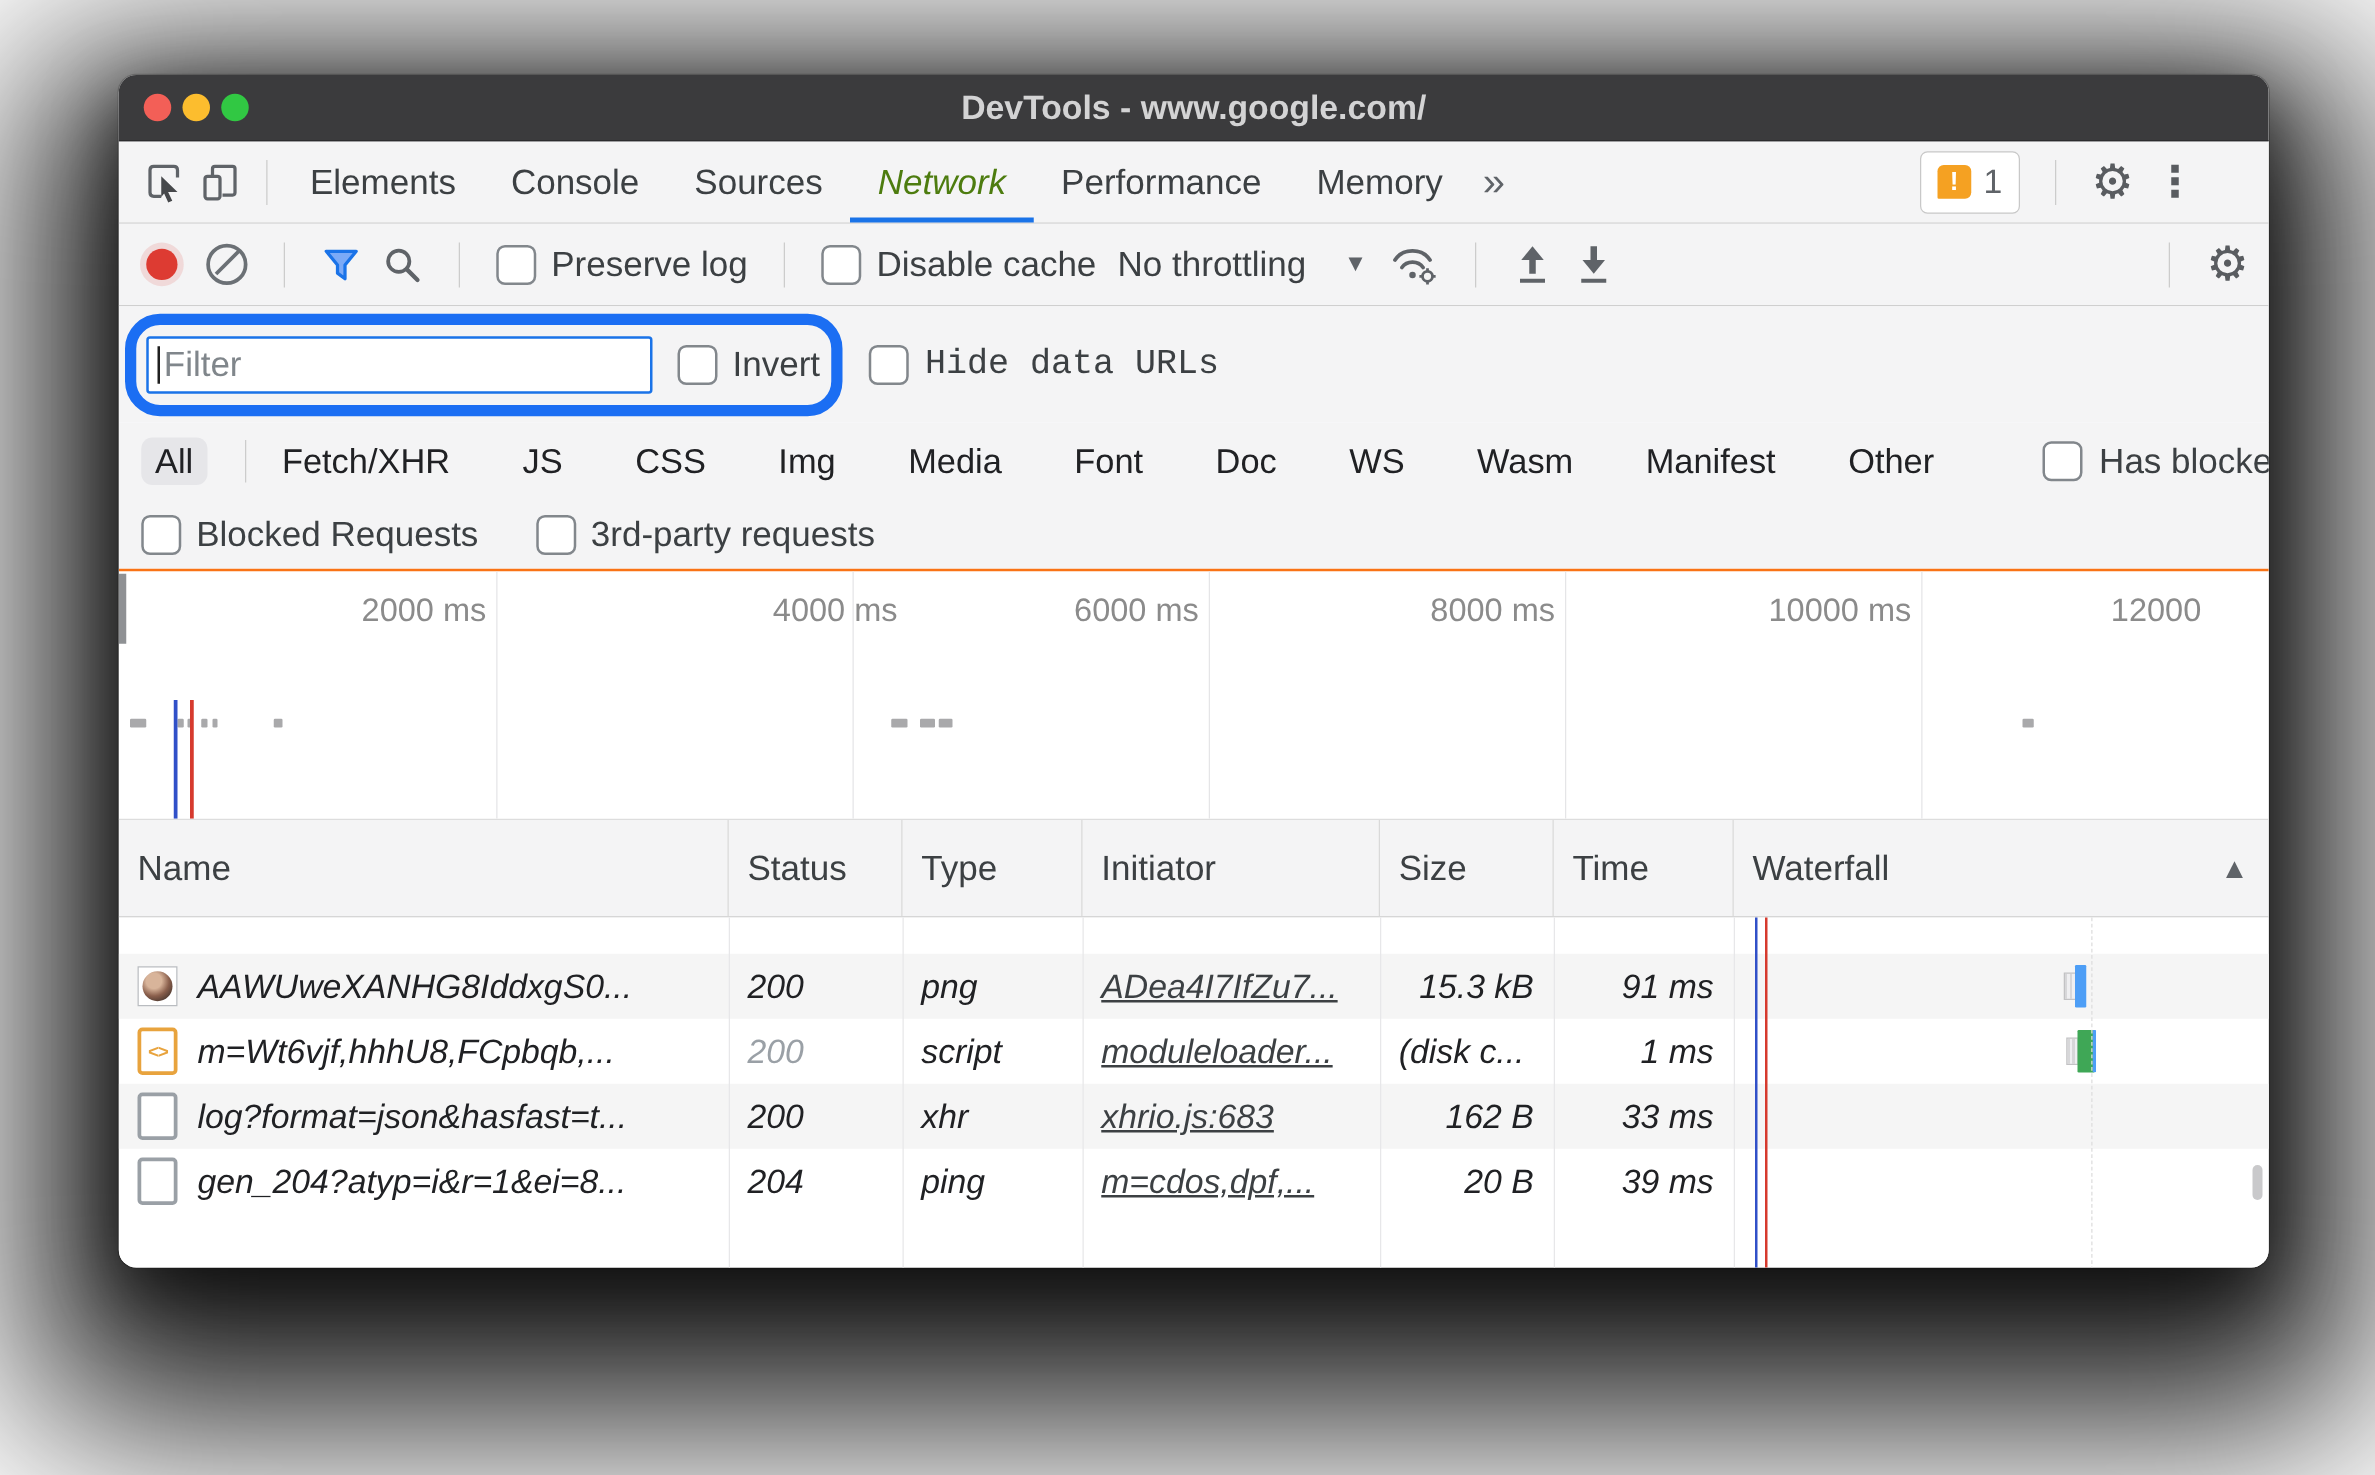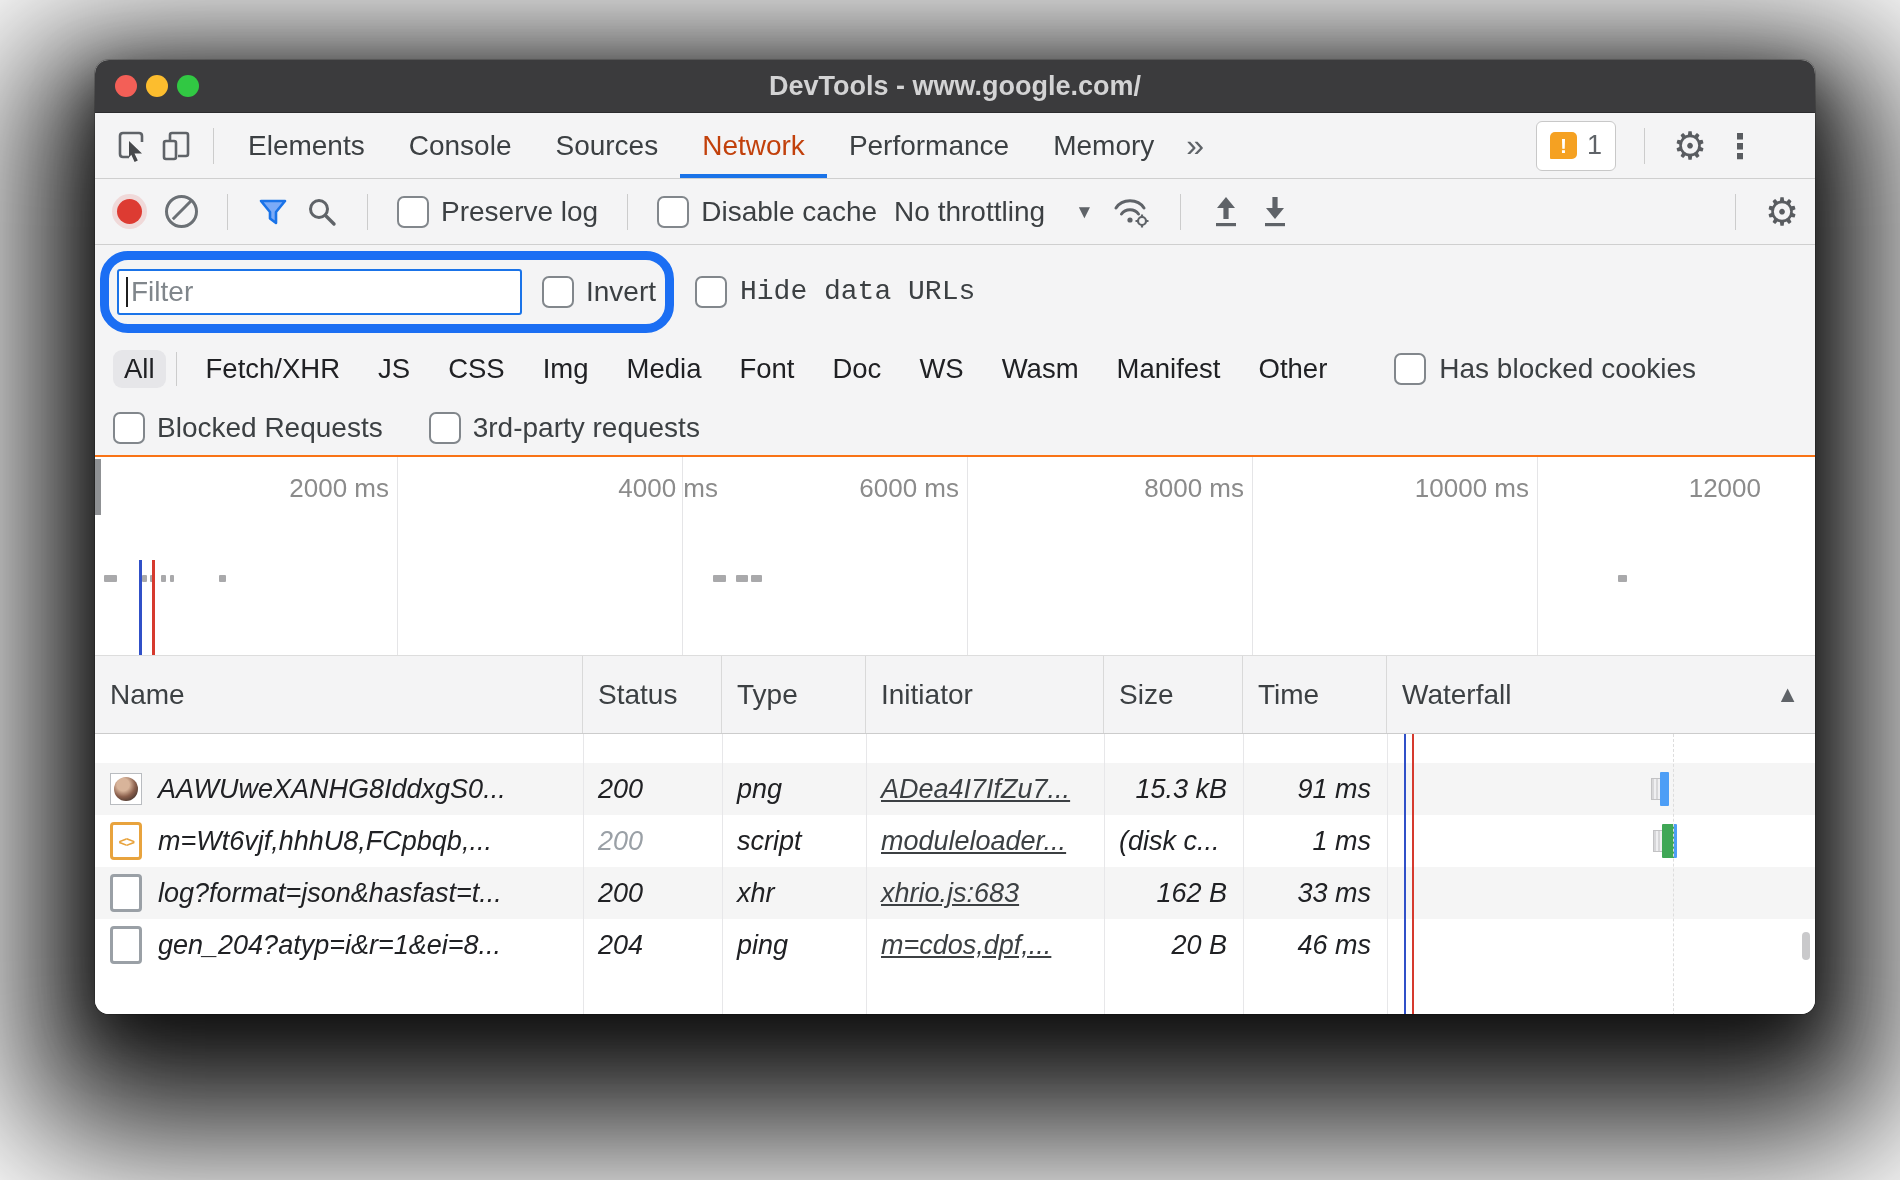--- a/index.html
+++ b/index.html
@@ -13,21 +13,21 @@
     display:flex;align-items:center;}
   .lights{display:flex;gap:9px;padding-left:20px;}
   .light{width:22px;height:22px;border-radius:50%;}
   .light.r{background:#f35f57;}.light.y{background:#fcbd2e;}.light.g{background:#31c843;}
   .title{position:absolute;left:0;right:0;text-align:center;color:#d3d3d4;font-size:27px;font-weight:bold;}
   
   .tabbar{height:65px;background:#f4f4f5;border-bottom:1px solid #cfcfcf;display:flex;align-items:center;padding:0 0 0 14px;}
   .tbicon{display:flex;align-items:center;justify-content:center;width:46px;height:46px;cursor:pointer;}
   .vdiv{width:1px;height:36px;background:#ccc;margin:0 12px;}
   .tab{height:100%;display:flex;align-items:center;padding:0 22px;font-size:28px;color:#3c4043;cursor:pointer;}
-  .tab.active{box-shadow:inset 0 -4px 0 #1a73e8;color:#c2410c;}
+  .tab.active{box-shadow:inset 0 -4px 0 #1a73e8;color:#4d7c0f;font-style:italic;}
   .more-tabs{font-size:32px;color:#5f6368;margin:0 10px;cursor:pointer;}
   .tabbar-right{margin-left:auto;display:flex;align-items:center;gap:16px;padding-right:58px;}
   .issue-badge{display:flex;align-items:center;gap:10px;border:1px solid #c8c8c8;border-radius:6px;
     background:#fff;height:48px;padding:0 13px;cursor:pointer;}
   .warn-sq{width:27px;height:27px;border-radius:5px 5px 5px 1px;background:#f5a122;color:#fff;
     display:flex;align-items:center;justify-content:center;font-weight:bold;font-size:21px;}
   .issue-count{font-size:27px;color:#5f6368;}
   .glyph-btn{font-size:38px;color:#595c60;cursor:pointer;line-height:1;}
   .kebab{font-size:34px;color:#595c60;font-weight:bold;cursor:pointer;}
   
@@ -49,21 +49,21 @@
     box-sizing:border-box;display:flex;align-items:center;padding:0 8px;gap:20px;background:transparent;}
   .filter-input{position:relative;width:405px;height:46px;}
   .filter-input input{width:100%;height:100%;box-sizing:border-box;border:2px solid #1a73e8;border-radius:3px;
     background:#fff;font-size:28px;font-family:inherit;color:#202124;padding:0 0 0 12px;outline:none;}
   .filter-input input::placeholder{color:#80868b;}
   .caret-bar{position:absolute;left:9px;top:8px;width:2px;height:30px;background:#1f1f1f;}
   .hideurls{position:absolute;left:600px;top:0;height:93px;display:flex;align-items:center;gap:13px;font-family:Liberation Mono, monospace;}
   .cblabel{font-size:28px;color:#3c4043;white-space:nowrap;}
   
   .chipsrow{height:62px;background:#f4f4f5;display:flex;align-items:center;padding:0 18px;gap:0;}
-  .chip{font-size:27.5px;color:#202124;padding:3px 11px;border-radius:9px;margin-right:16px;cursor:pointer;white-space:nowrap;}
+  .chip{font-size:27.5px;color:#202124;padding:3px 11px;border-radius:9px;margin-right:36px;cursor:pointer;white-space:nowrap;}
   .chip.active{background:#e6e6e9;}
   .chip-div{width:1px;height:34px;background:#ccc;margin:0 18px 0 -6px;}
   .blockedcookies{display:flex;align-items:center;gap:13px;margin-left:40px;}
   .checksrow{height:55px;background:#f4f4f5;display:flex;align-items:center;padding:0 18px;gap:46px;}
   
   .overview{position:relative;height:198px;background:#fff;border-top:2px solid #f97316;border-bottom:1px solid #ddd;overflow:hidden;}
   .ov-line{position:absolute;top:0;bottom:0;width:1px;background:#e5e5e7;}
   .ov-tick{position:absolute;top:16px;font-size:26px;color:#8b8b8b;transform:translateX(-100%);white-space:nowrap;}
   .ov-mark{position:absolute;top:118px;height:7px;background:#a9a9ab;border-radius:1px;}
   .ov-ev{position:absolute;top:103px;bottom:0;width:3px;}
@@ -354,21 +354,21 @@
     <div class="c">
             <span class="ric ric-doc"></span>
       <span>gen_204?atyp=i&amp;r=1&amp;ei=8...</span>
           </div>
     <div class="c">204</div>
     <div class="c">ping</div>
     <div class="c">
             <span class="ilink">m=cdos,dpf,...</span>
           </div>
     <div class="c num">20 B</div>
-    <div class="c num">46 ms</div>
+    <div class="c num">39 ms</div>
     <div class="c" style="position:relative;padding-left:0;"></div>
   </div>
         <div class="vline" style="left: 488px;"></div>
         <div class="vline" style="left: 627px;"></div>
         <div class="vline" style="left: 771px;"></div>
         <div class="vline" style="left: 1009px;"></div>
         <div class="vline" style="left: 1148px;"></div>
         <div class="vline" style="left: 1292px;"></div>
         <div class="wf-ev" style="left: 1309px; background: rgb(48, 80, 200);"></div>
         <div class="wf-ev" style="left: 1317px; background: rgb(214, 58, 46);"></div>

